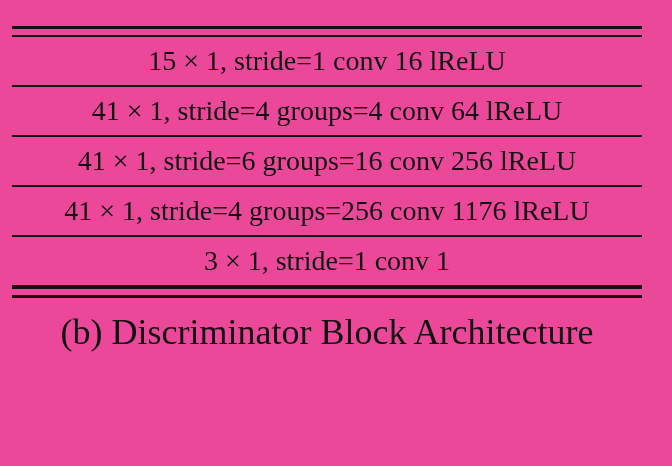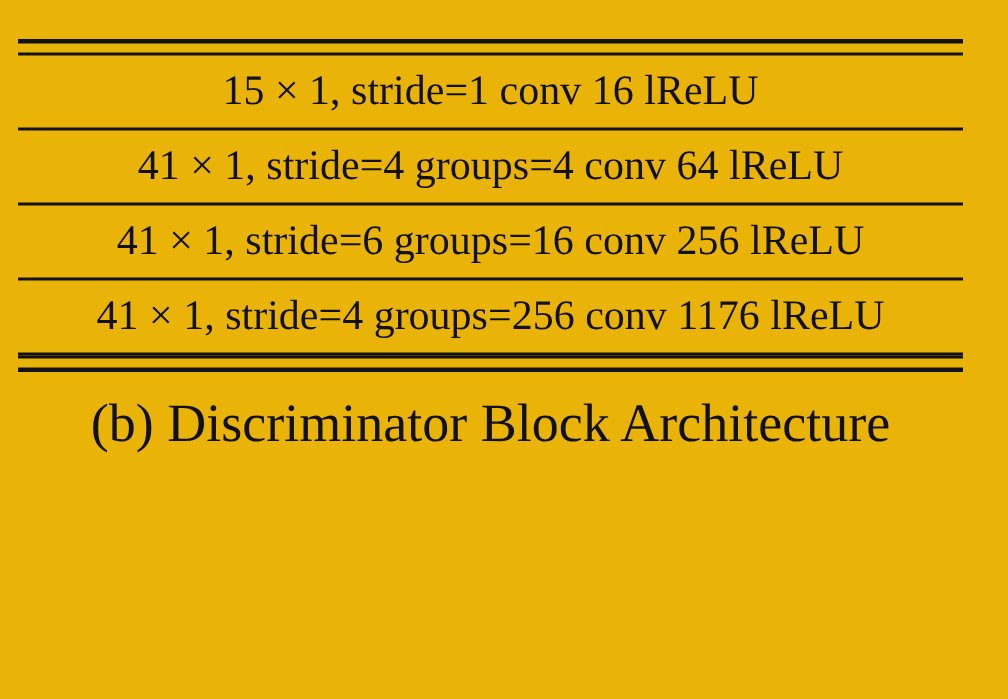--- a/index.html
+++ b/index.html
@@ -1,20 +1,20 @@
 <!DOCTYPE html>
 <html><head>
 <meta charset="utf-8">
 <style>
   html, body { margin: 0; padding: 0; }
   .page {
     position: relative;
     width: 672px;
     height: 466px;
-    background: #eab308;
+    background: #ec4899;
     font-family: "Liberation Serif", "DejaVu Serif", serif;
     color: #111111;
     overflow: hidden;
   }
   .arch-table {
     position: absolute;
     left: 12px;
     top: 26px;
     width: 630px;
   }
@@ -52,16 +52,17 @@
 </head>
 <body>
 
 <div class="page">
   <div class="arch-table">
     <div class="dbl-rule-top"></div>
     <div class="arch-row">15 × 1, stride=1 conv 16 lReLU</div>
     <div class="arch-row">41 × 1, stride=4 groups=4 conv 64 lReLU</div>
     <div class="arch-row">41 × 1, stride=6 groups=16 conv 256 lReLU</div>
     <div class="arch-row">41 × 1, stride=4 groups=256 conv 1176 lReLU</div>
+    <div class="arch-row">3 × 1, stride=1 conv 1</div>
     <div class="dbl-rule-bottom"></div>
     <div class="table-caption">(b) Discriminator Block Architecture</div>
   </div>
 </div>
 
 </body></html>

